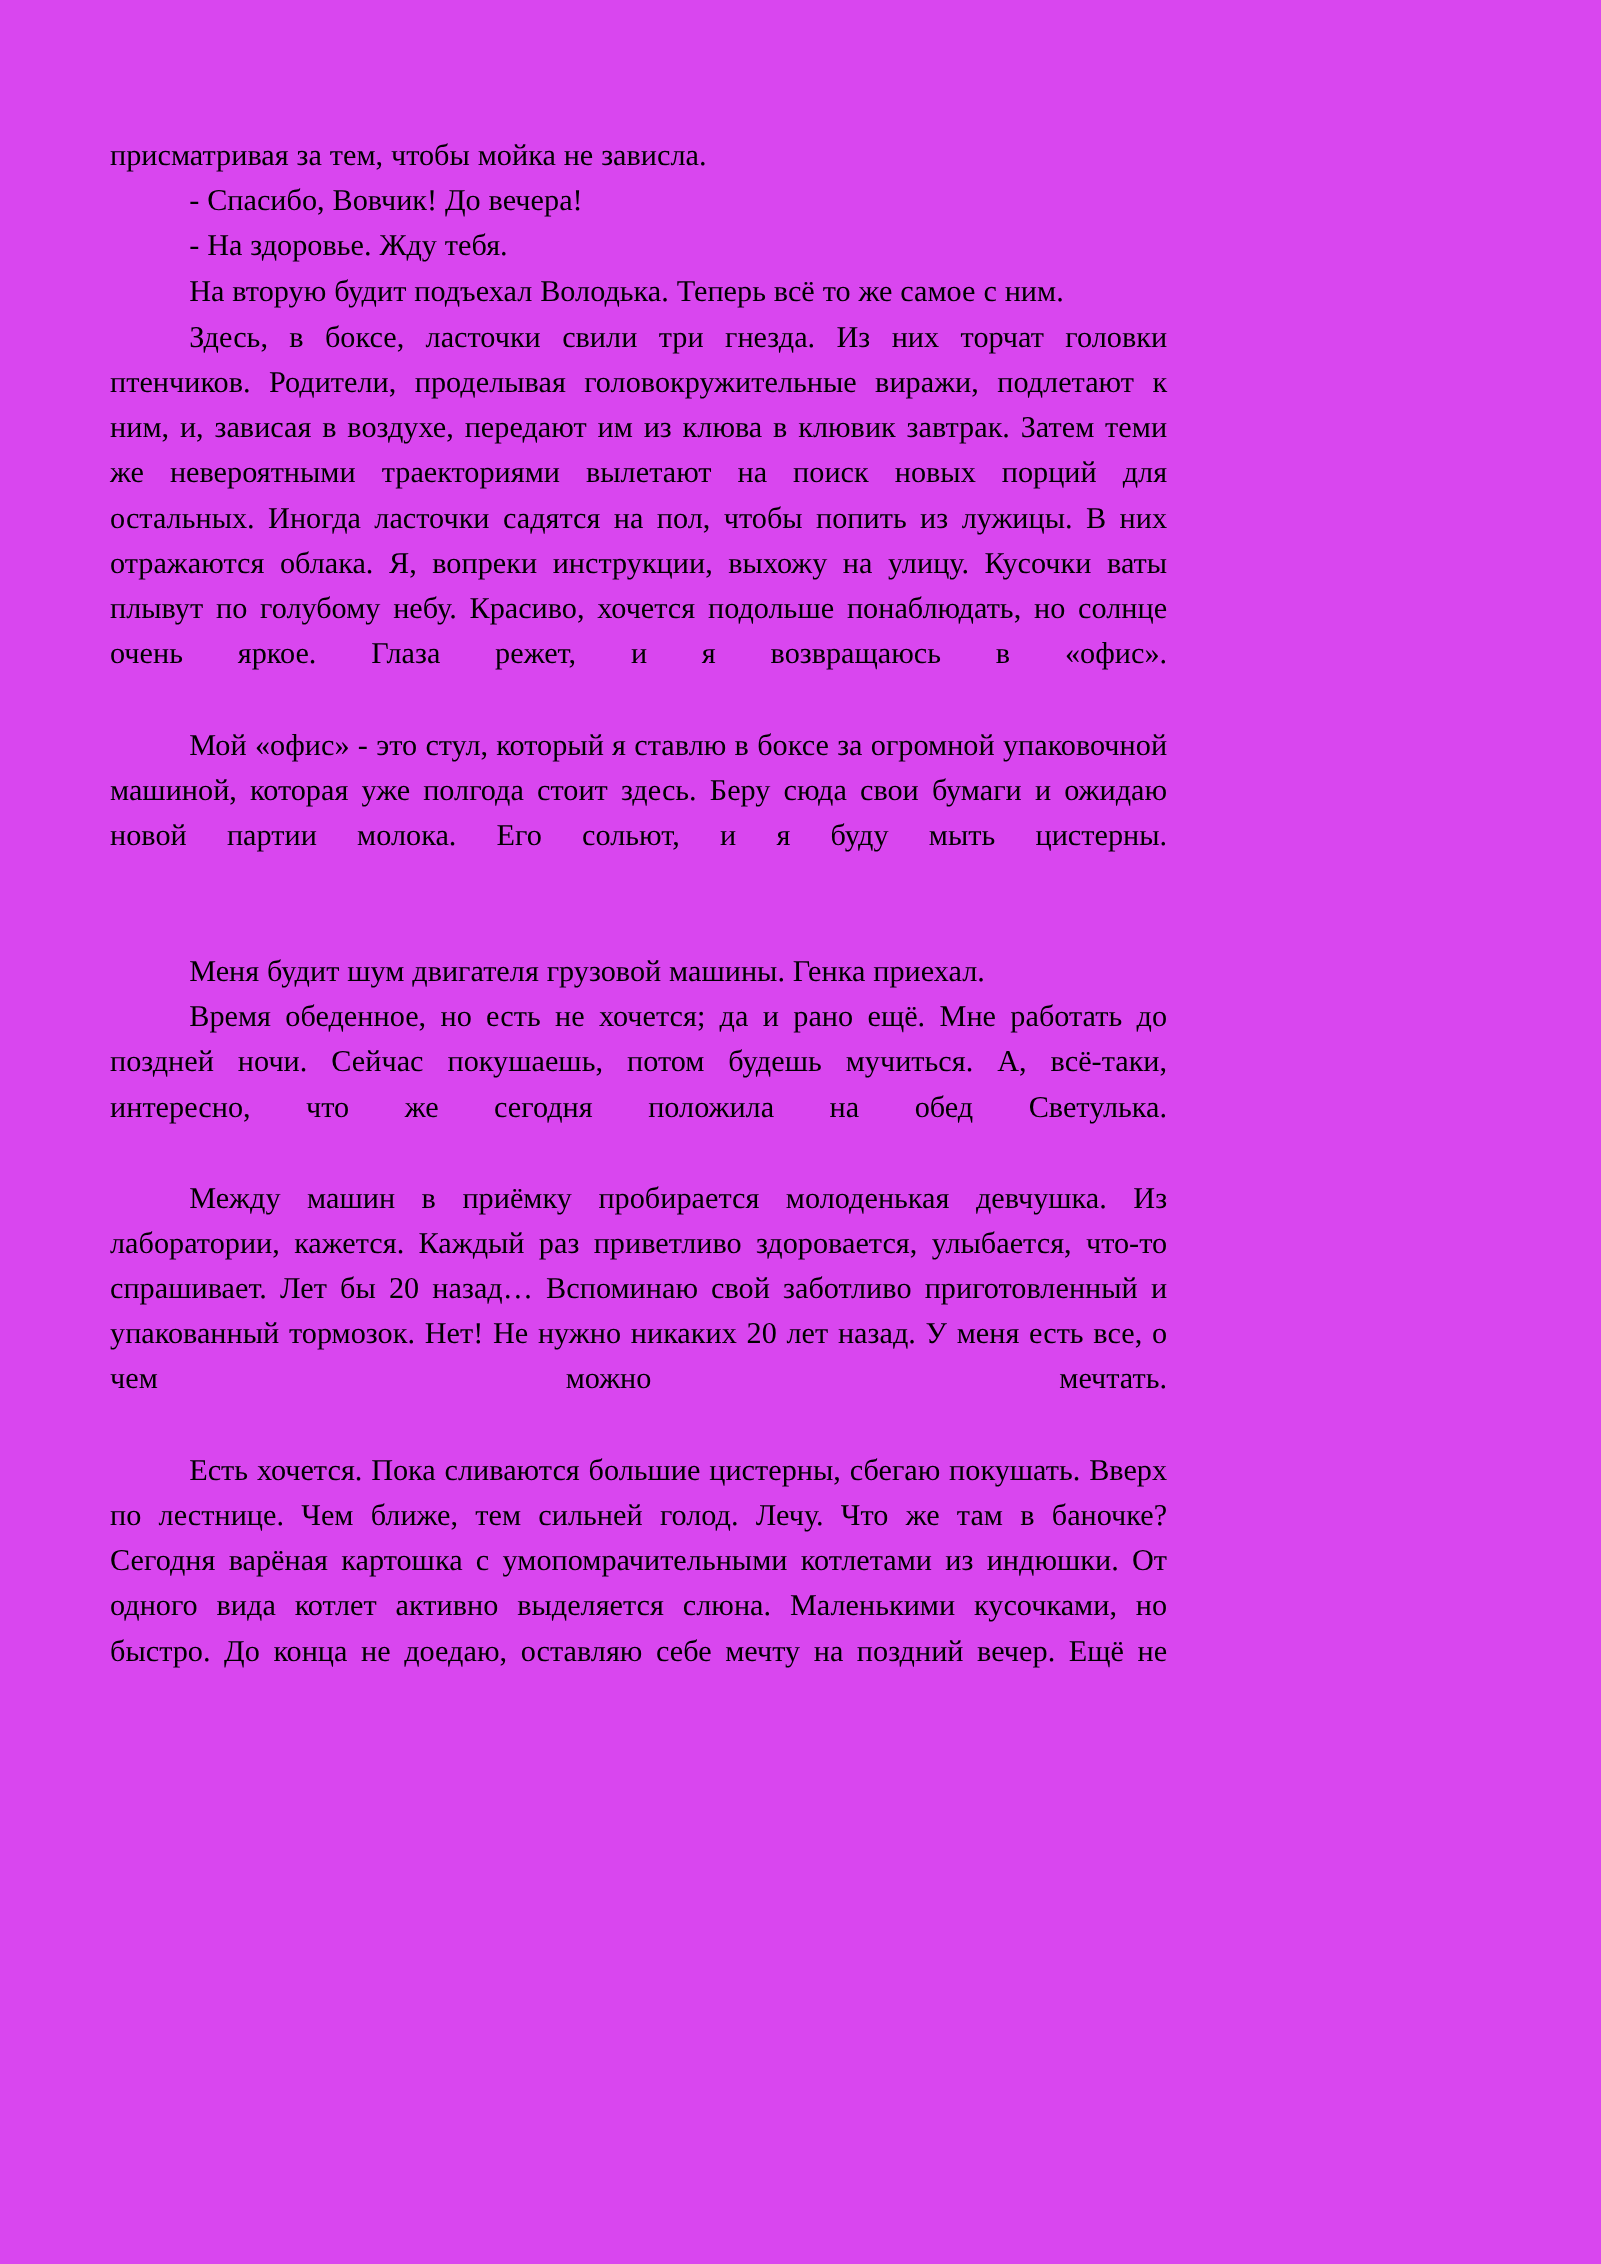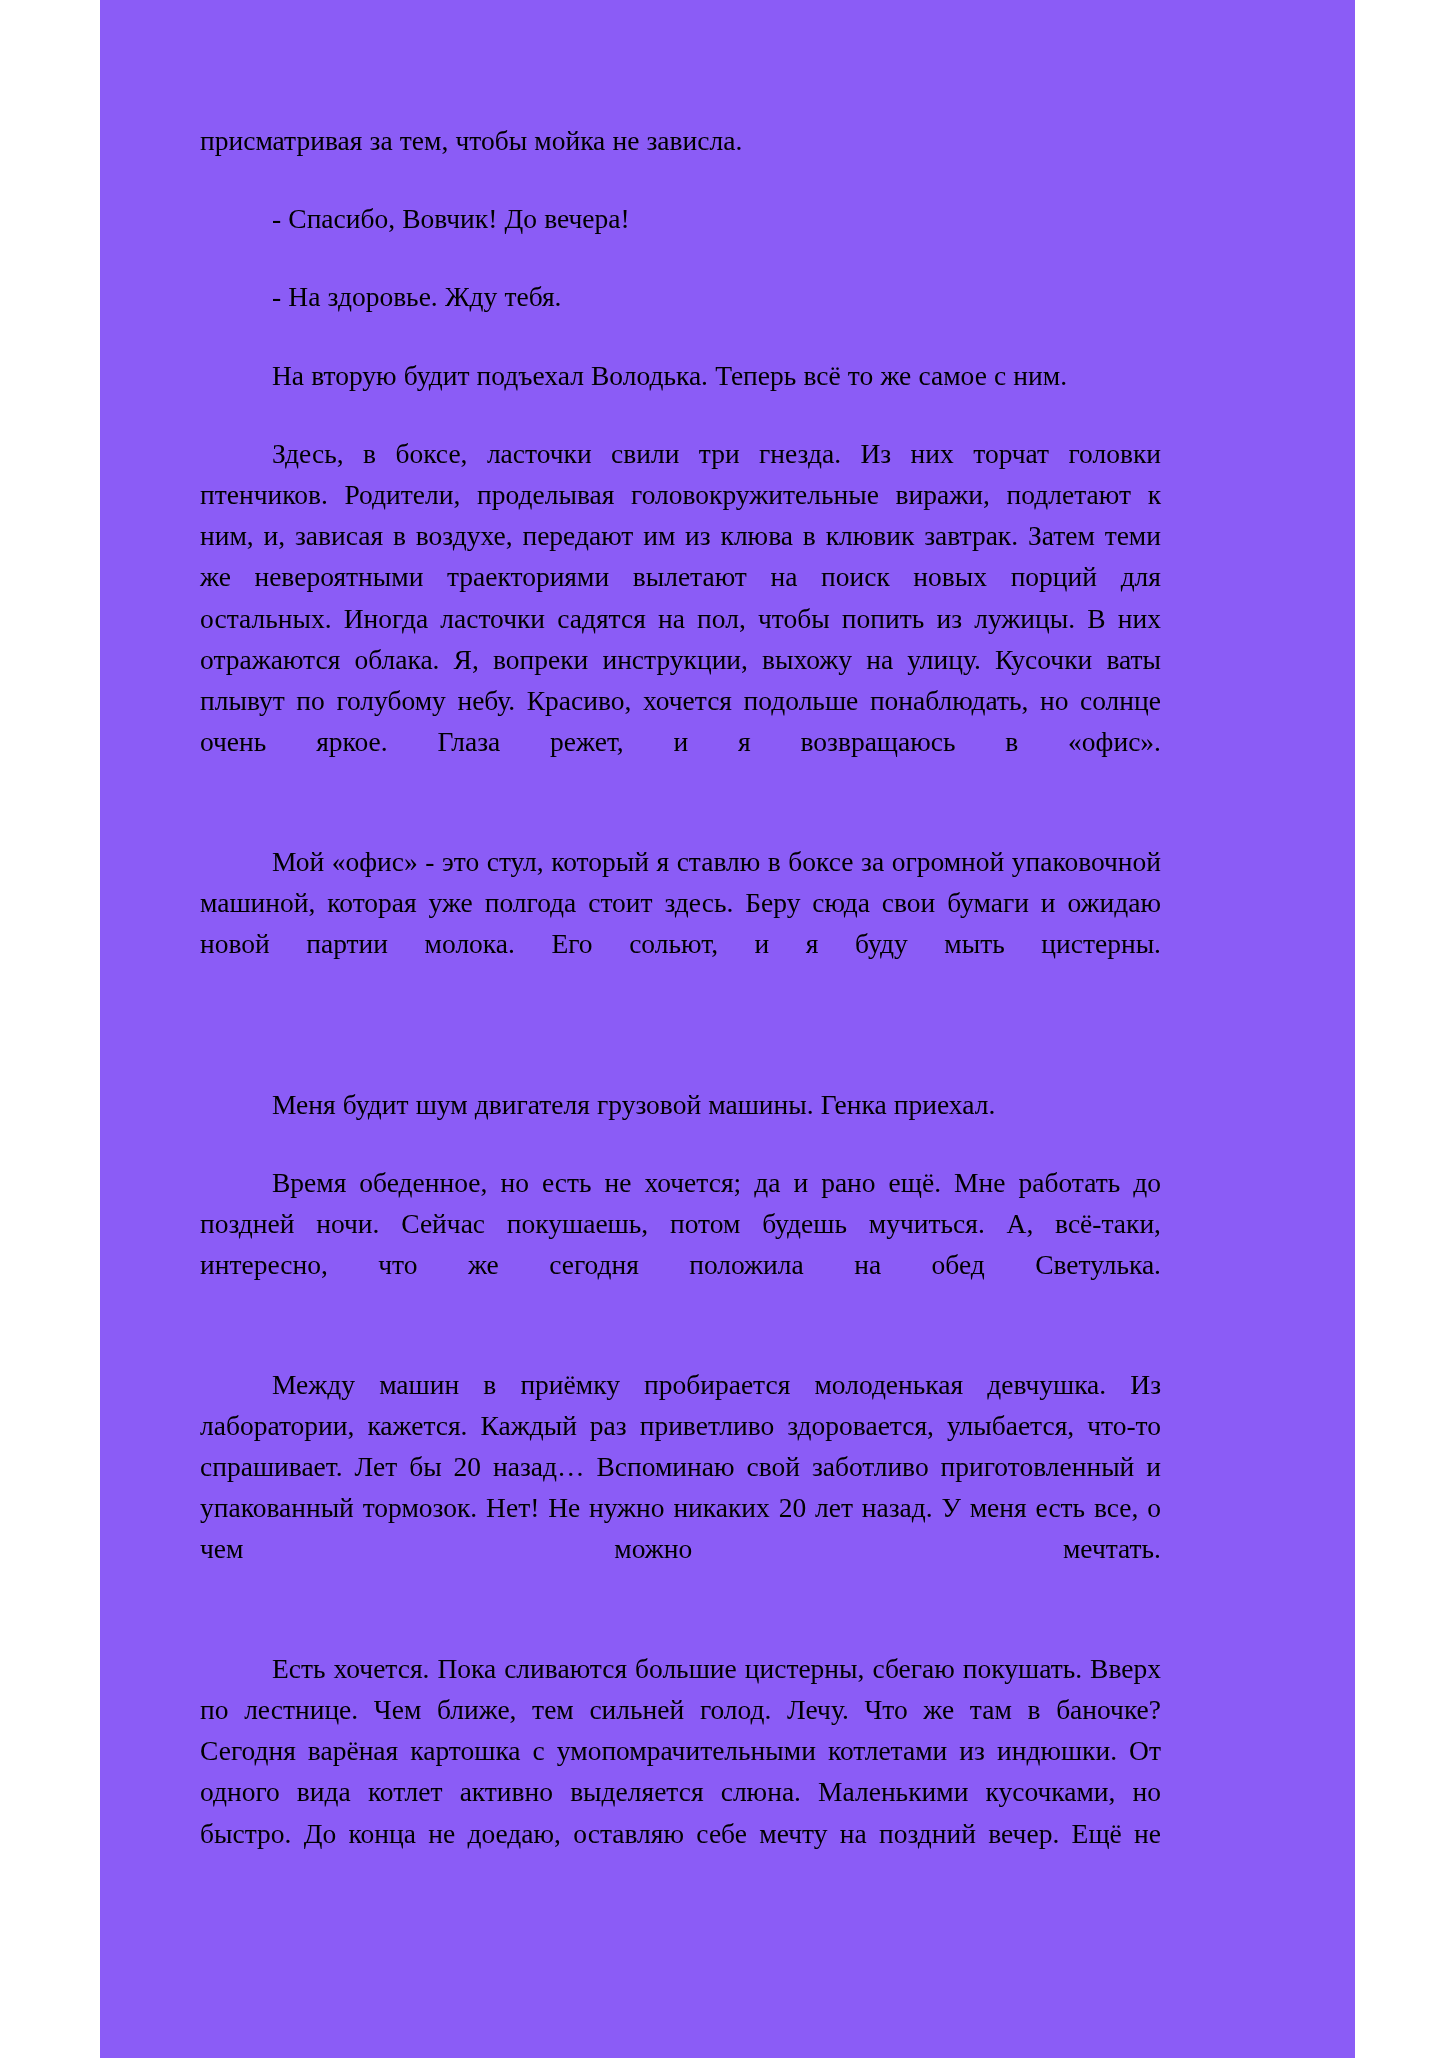--- a/index.html
+++ b/index.html
@@ -3,24 +3,24 @@
 <meta charset="utf-8">
 <title>Document page</title>
 <style>
   html, body {
     margin: 0;
     padding: 0;
     background: #ffffff;
   }
   .page {
     position: relative;
-    width: 1255px;
+    width: 1455px;
     height: 2058px;
     margin: 0 auto;
-    background: #8b5cf6;
+    background: #d946ef;
     box-sizing: border-box;
     overflow: hidden;
   }
   .text-column {
     position: absolute;
     left: 100px;
     top: 120px;
     width: 961px;
   }
   .para {
@@ -31,21 +31,20 @@
     color: #000000;
     text-align: justify;
     text-justify: inter-word;
     text-indent: 0;
     -webkit-hyphens: none;
     hyphens: none;
     word-spacing: 0.01em;
   }
   .para.indent {
     text-indent: 72px;
-    margin-top: 37px;
   }
   
   .para::after {
     content: "";
     display: inline-block;
     width: 100%;
   }
   .para.no-stretch::after {
     display: none;
   }

